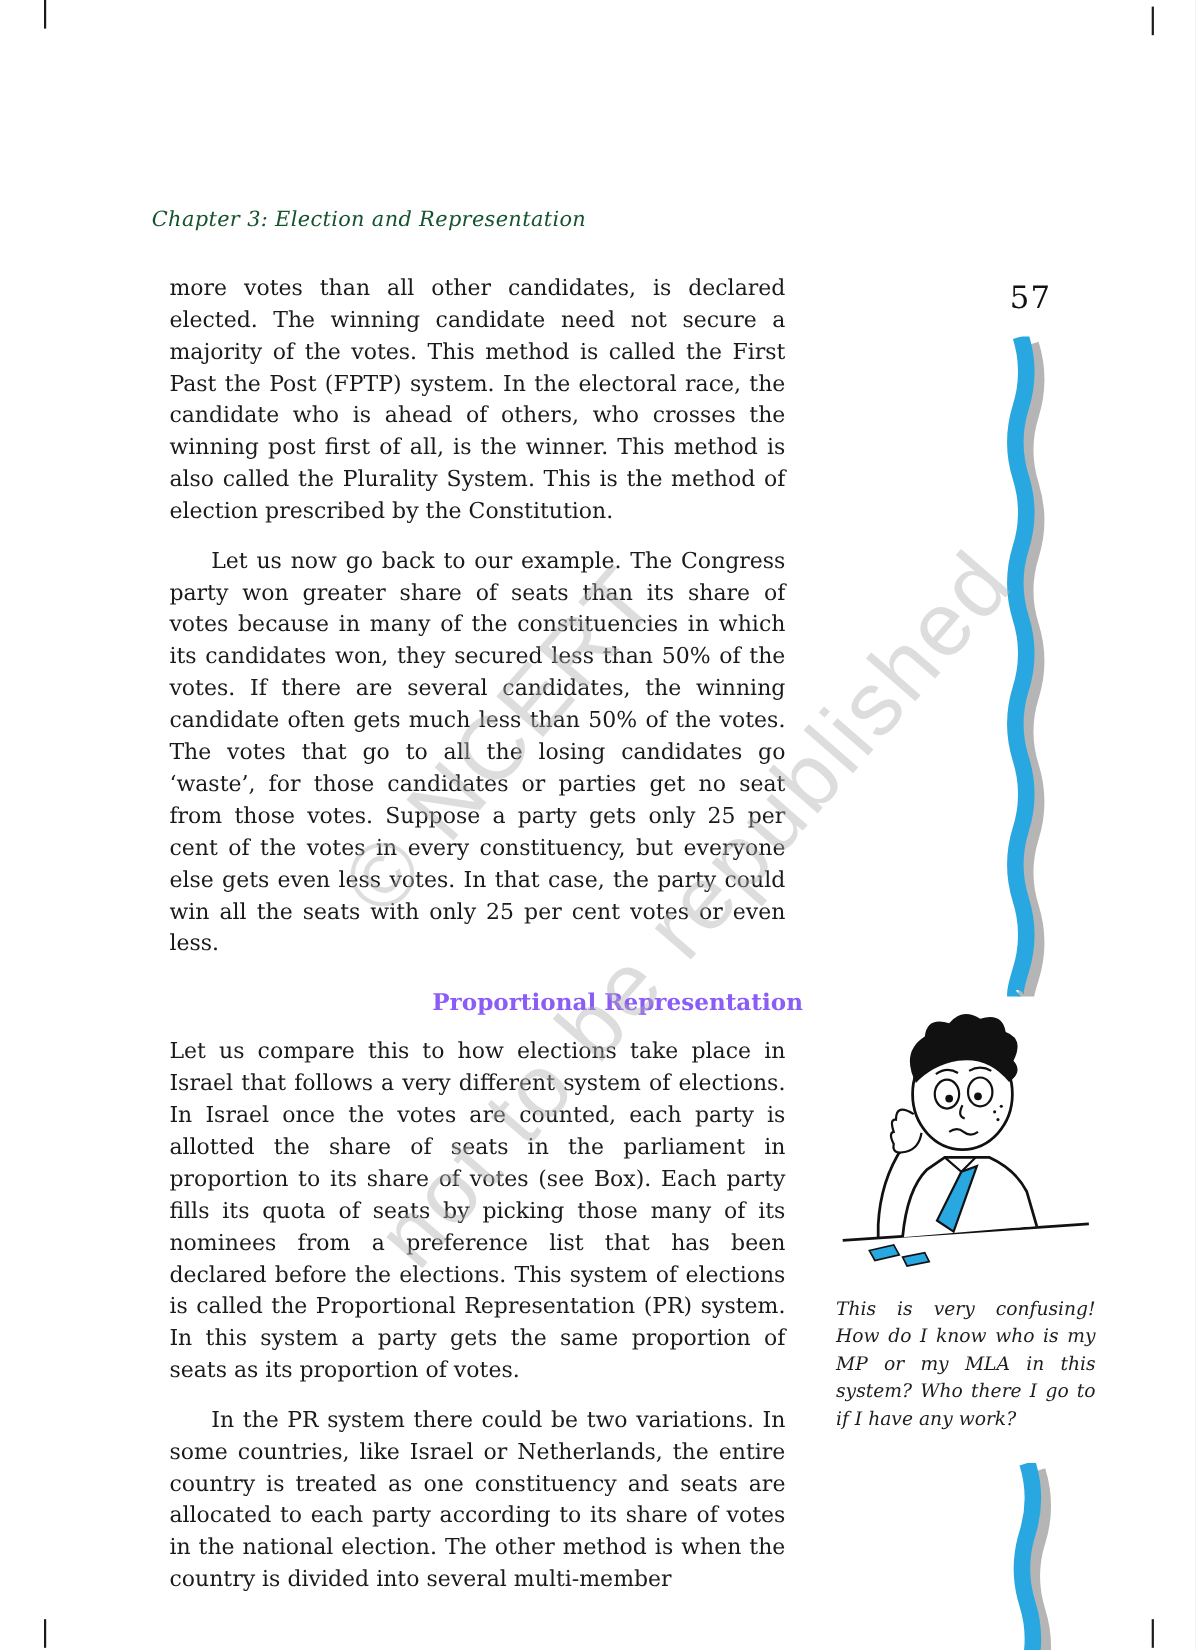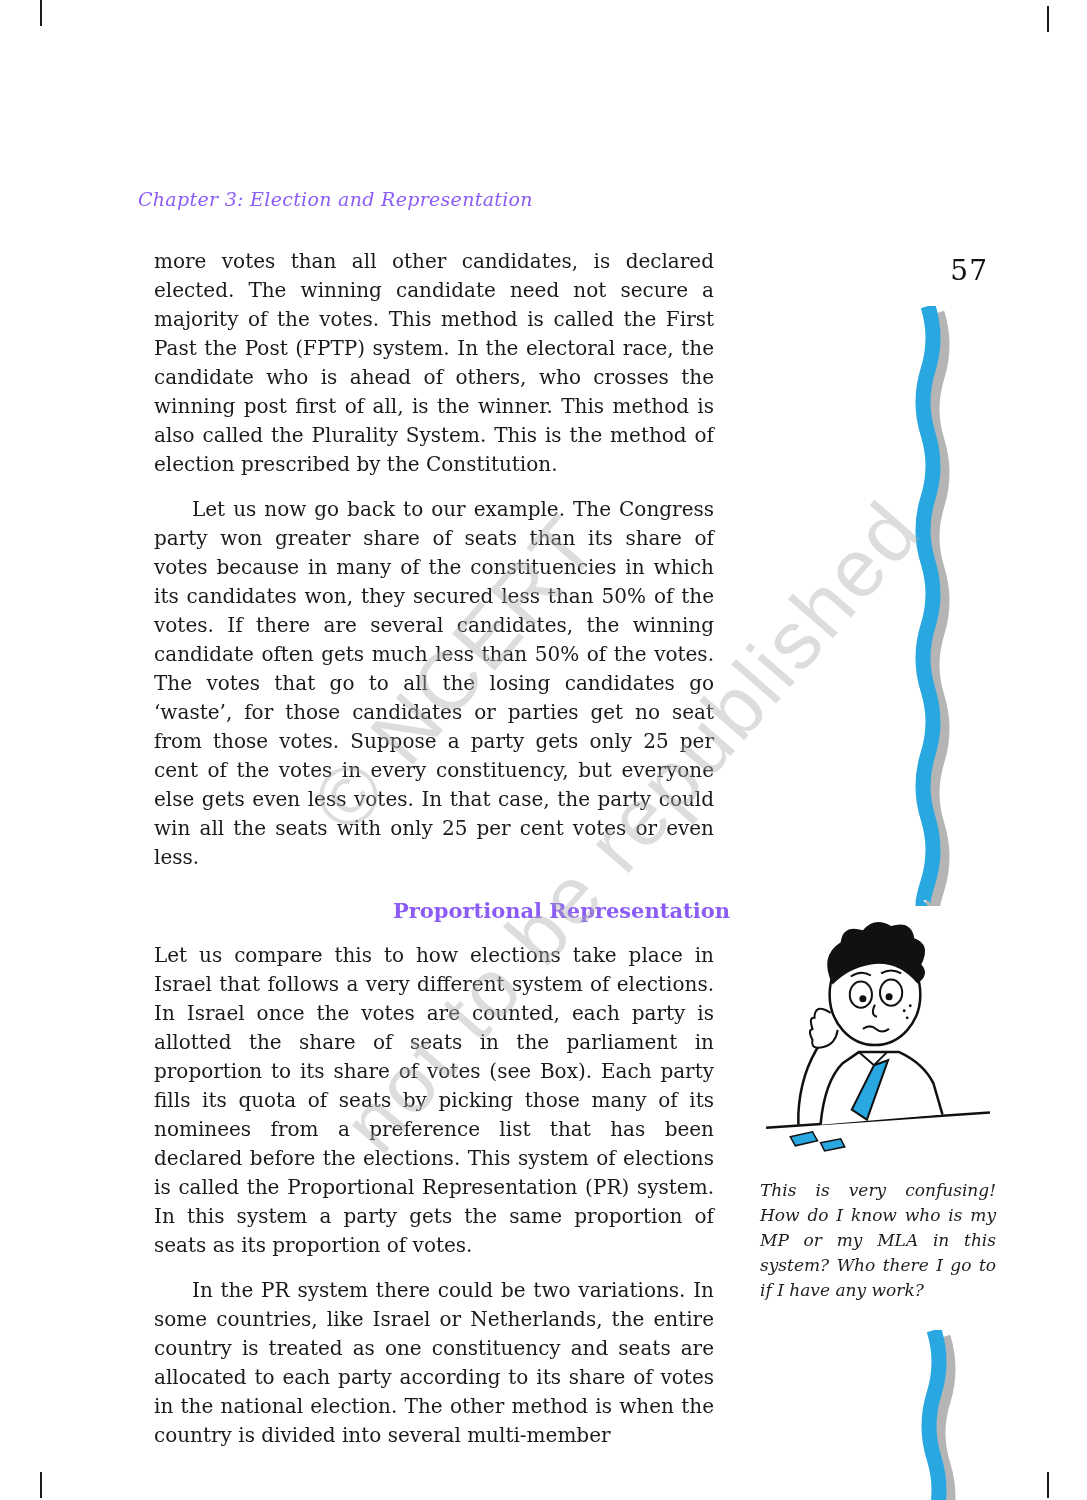--- a/index.html
+++ b/index.html
@@ -13,25 +13,25 @@
     color:#1a1a1a;
   }
   .crop-mark{position:absolute;width:2px;height:26px;background:#1a1a1a;}
   .crop-tl{left:40px;top:0;}
   .crop-tr{left:1047px;top:6px;}
   .crop-bl{left:40px;top:1472px;}
   .crop-br{left:1047px;top:1472px;}
 
   .chapter-header{
     position:absolute;left:138px;top:188px;width:600px;
-    font-style:italic;font-size:19px;color:#8b5cf6;letter-spacing:.3px;
+    font-style:italic;font-size:19px;color:#14532d;letter-spacing:.3px;
   }
   .page-number{
     position:absolute;left:918px;top:254px;width:70px;
-    font-size:28px;color:#111;letter-spacing:1px;text-align:right;
+    font-size:28px;color:#111;letter-spacing:1px;
   }
   .footer{
     position:absolute;left:0;top:1434px;width:1087px;
     text-align:center;font-family:"Liberation Sans",sans-serif;
     font-size:15px;color:#222;
   }
 
   .main-col{
     position:absolute;left:138px;top:231px;width:592px;
     font-size:20px;line-height:29px;text-align:justify;

